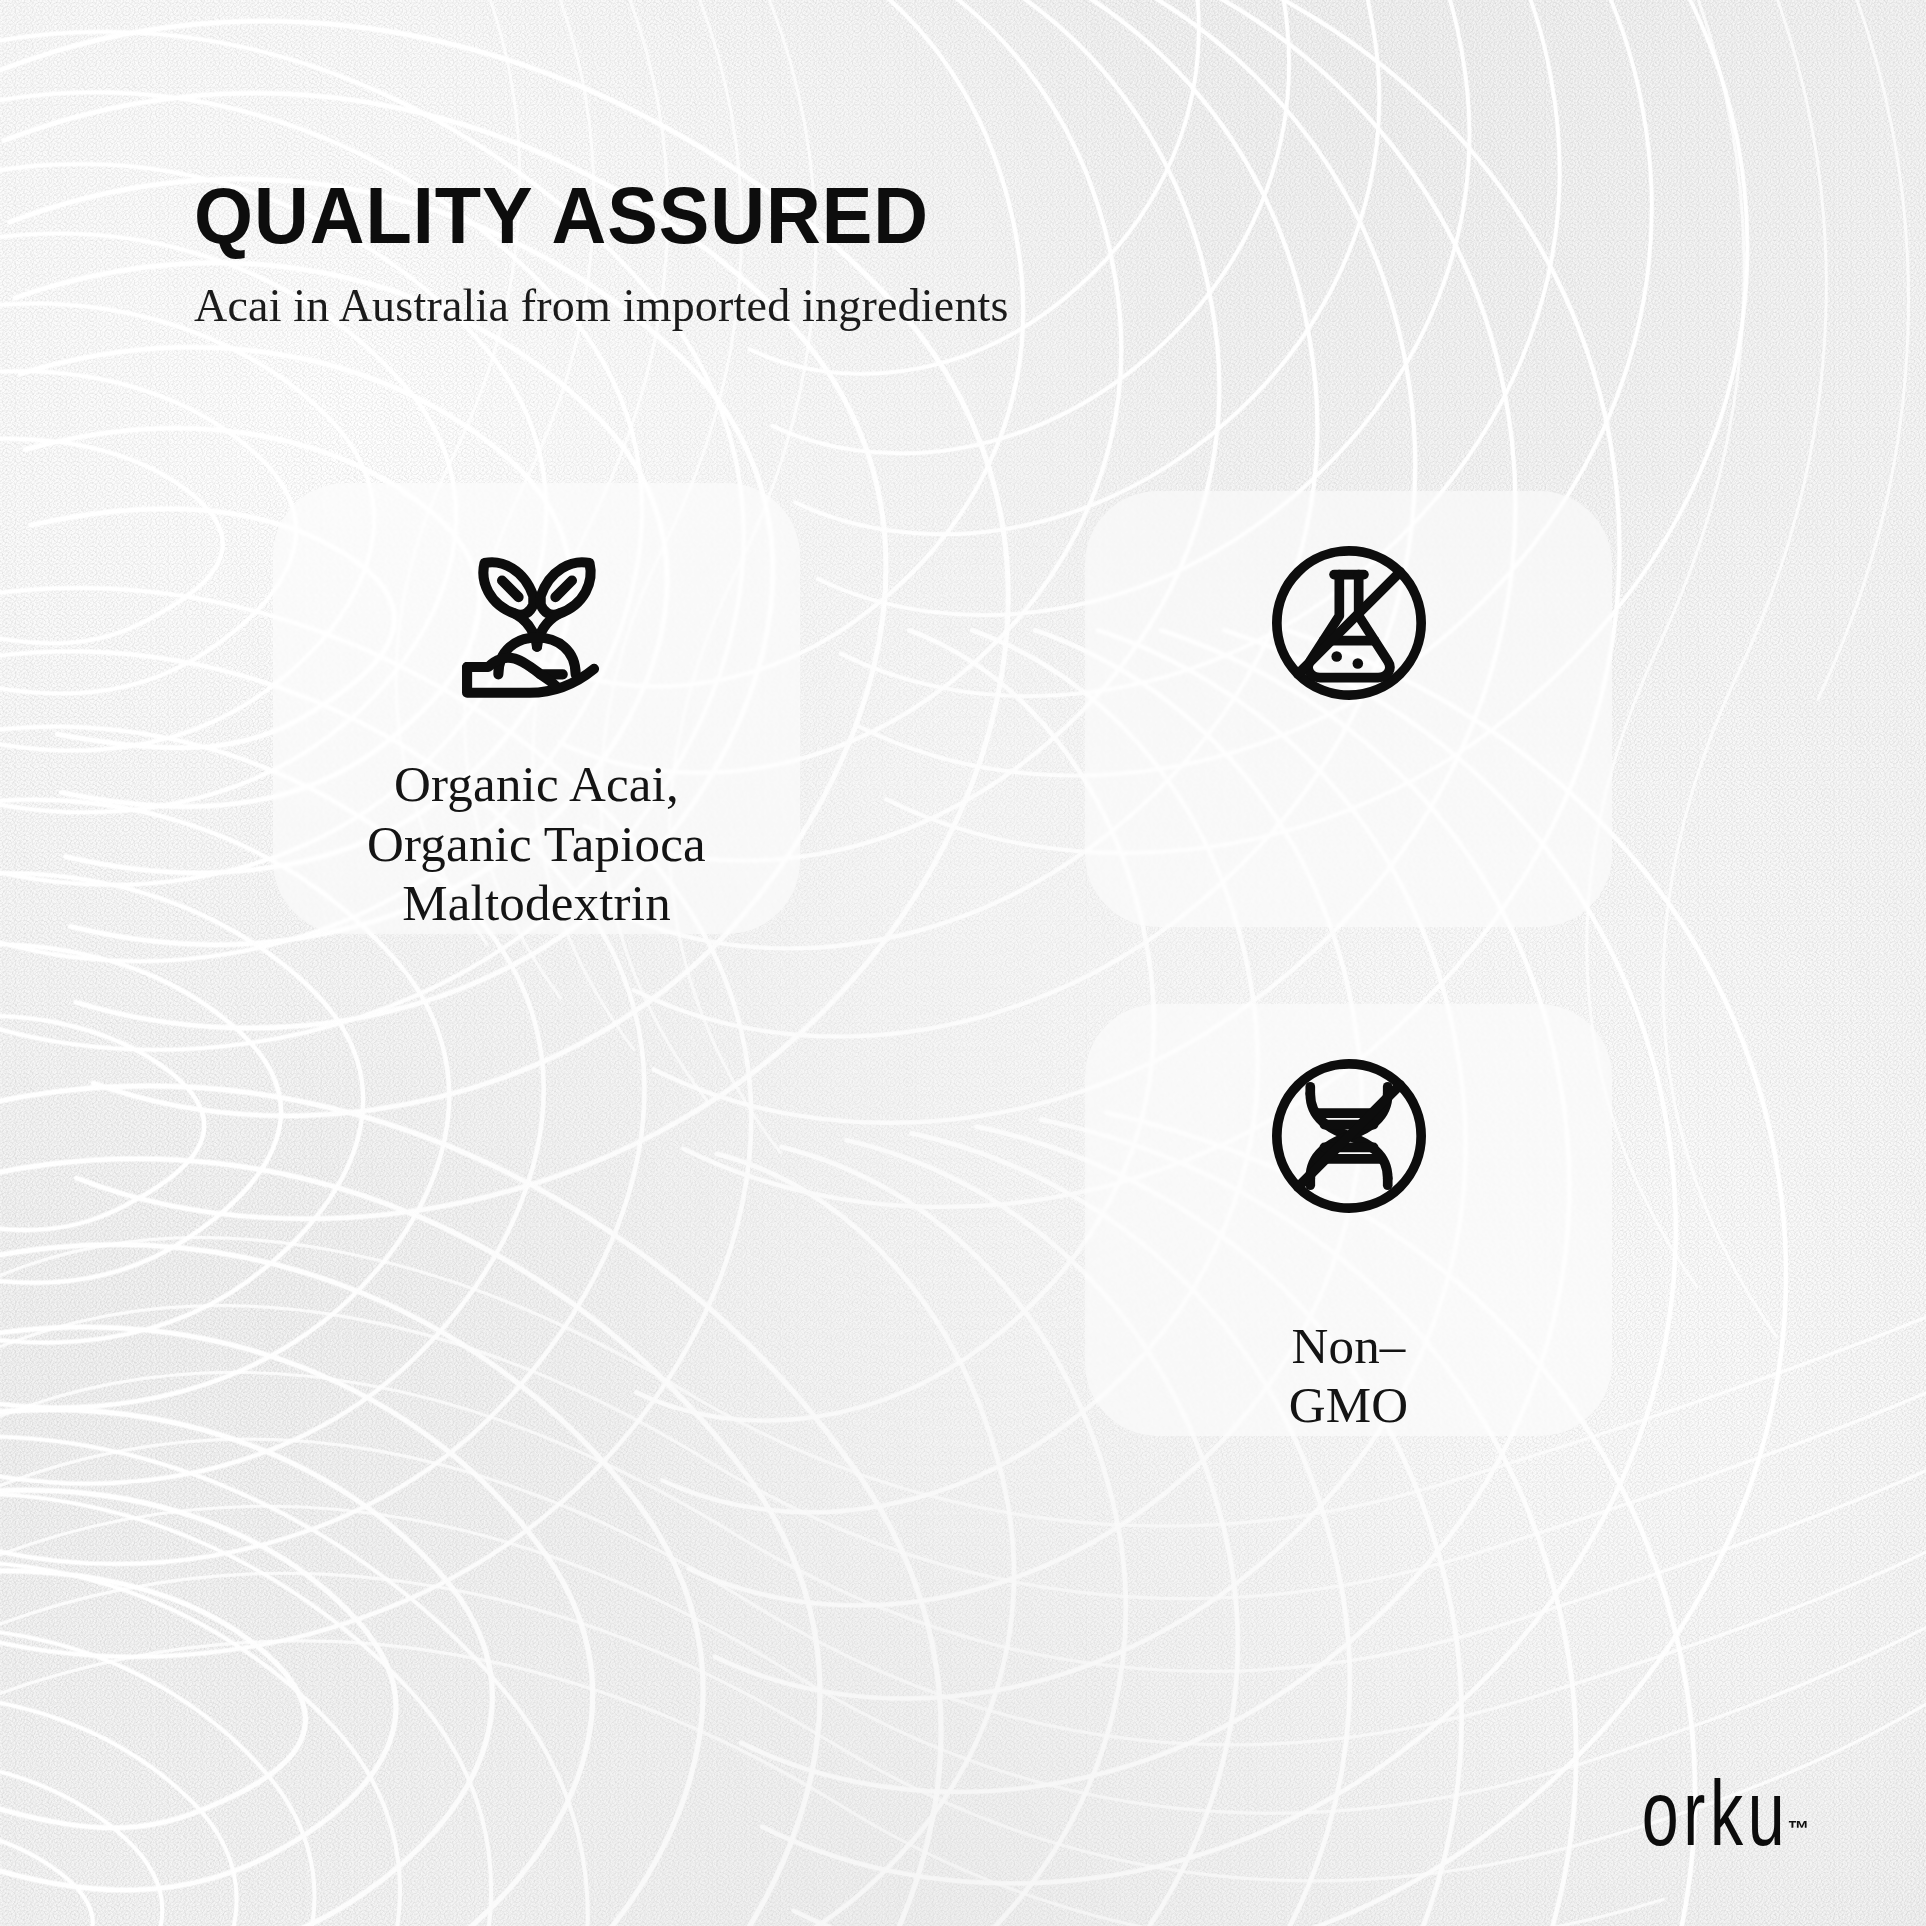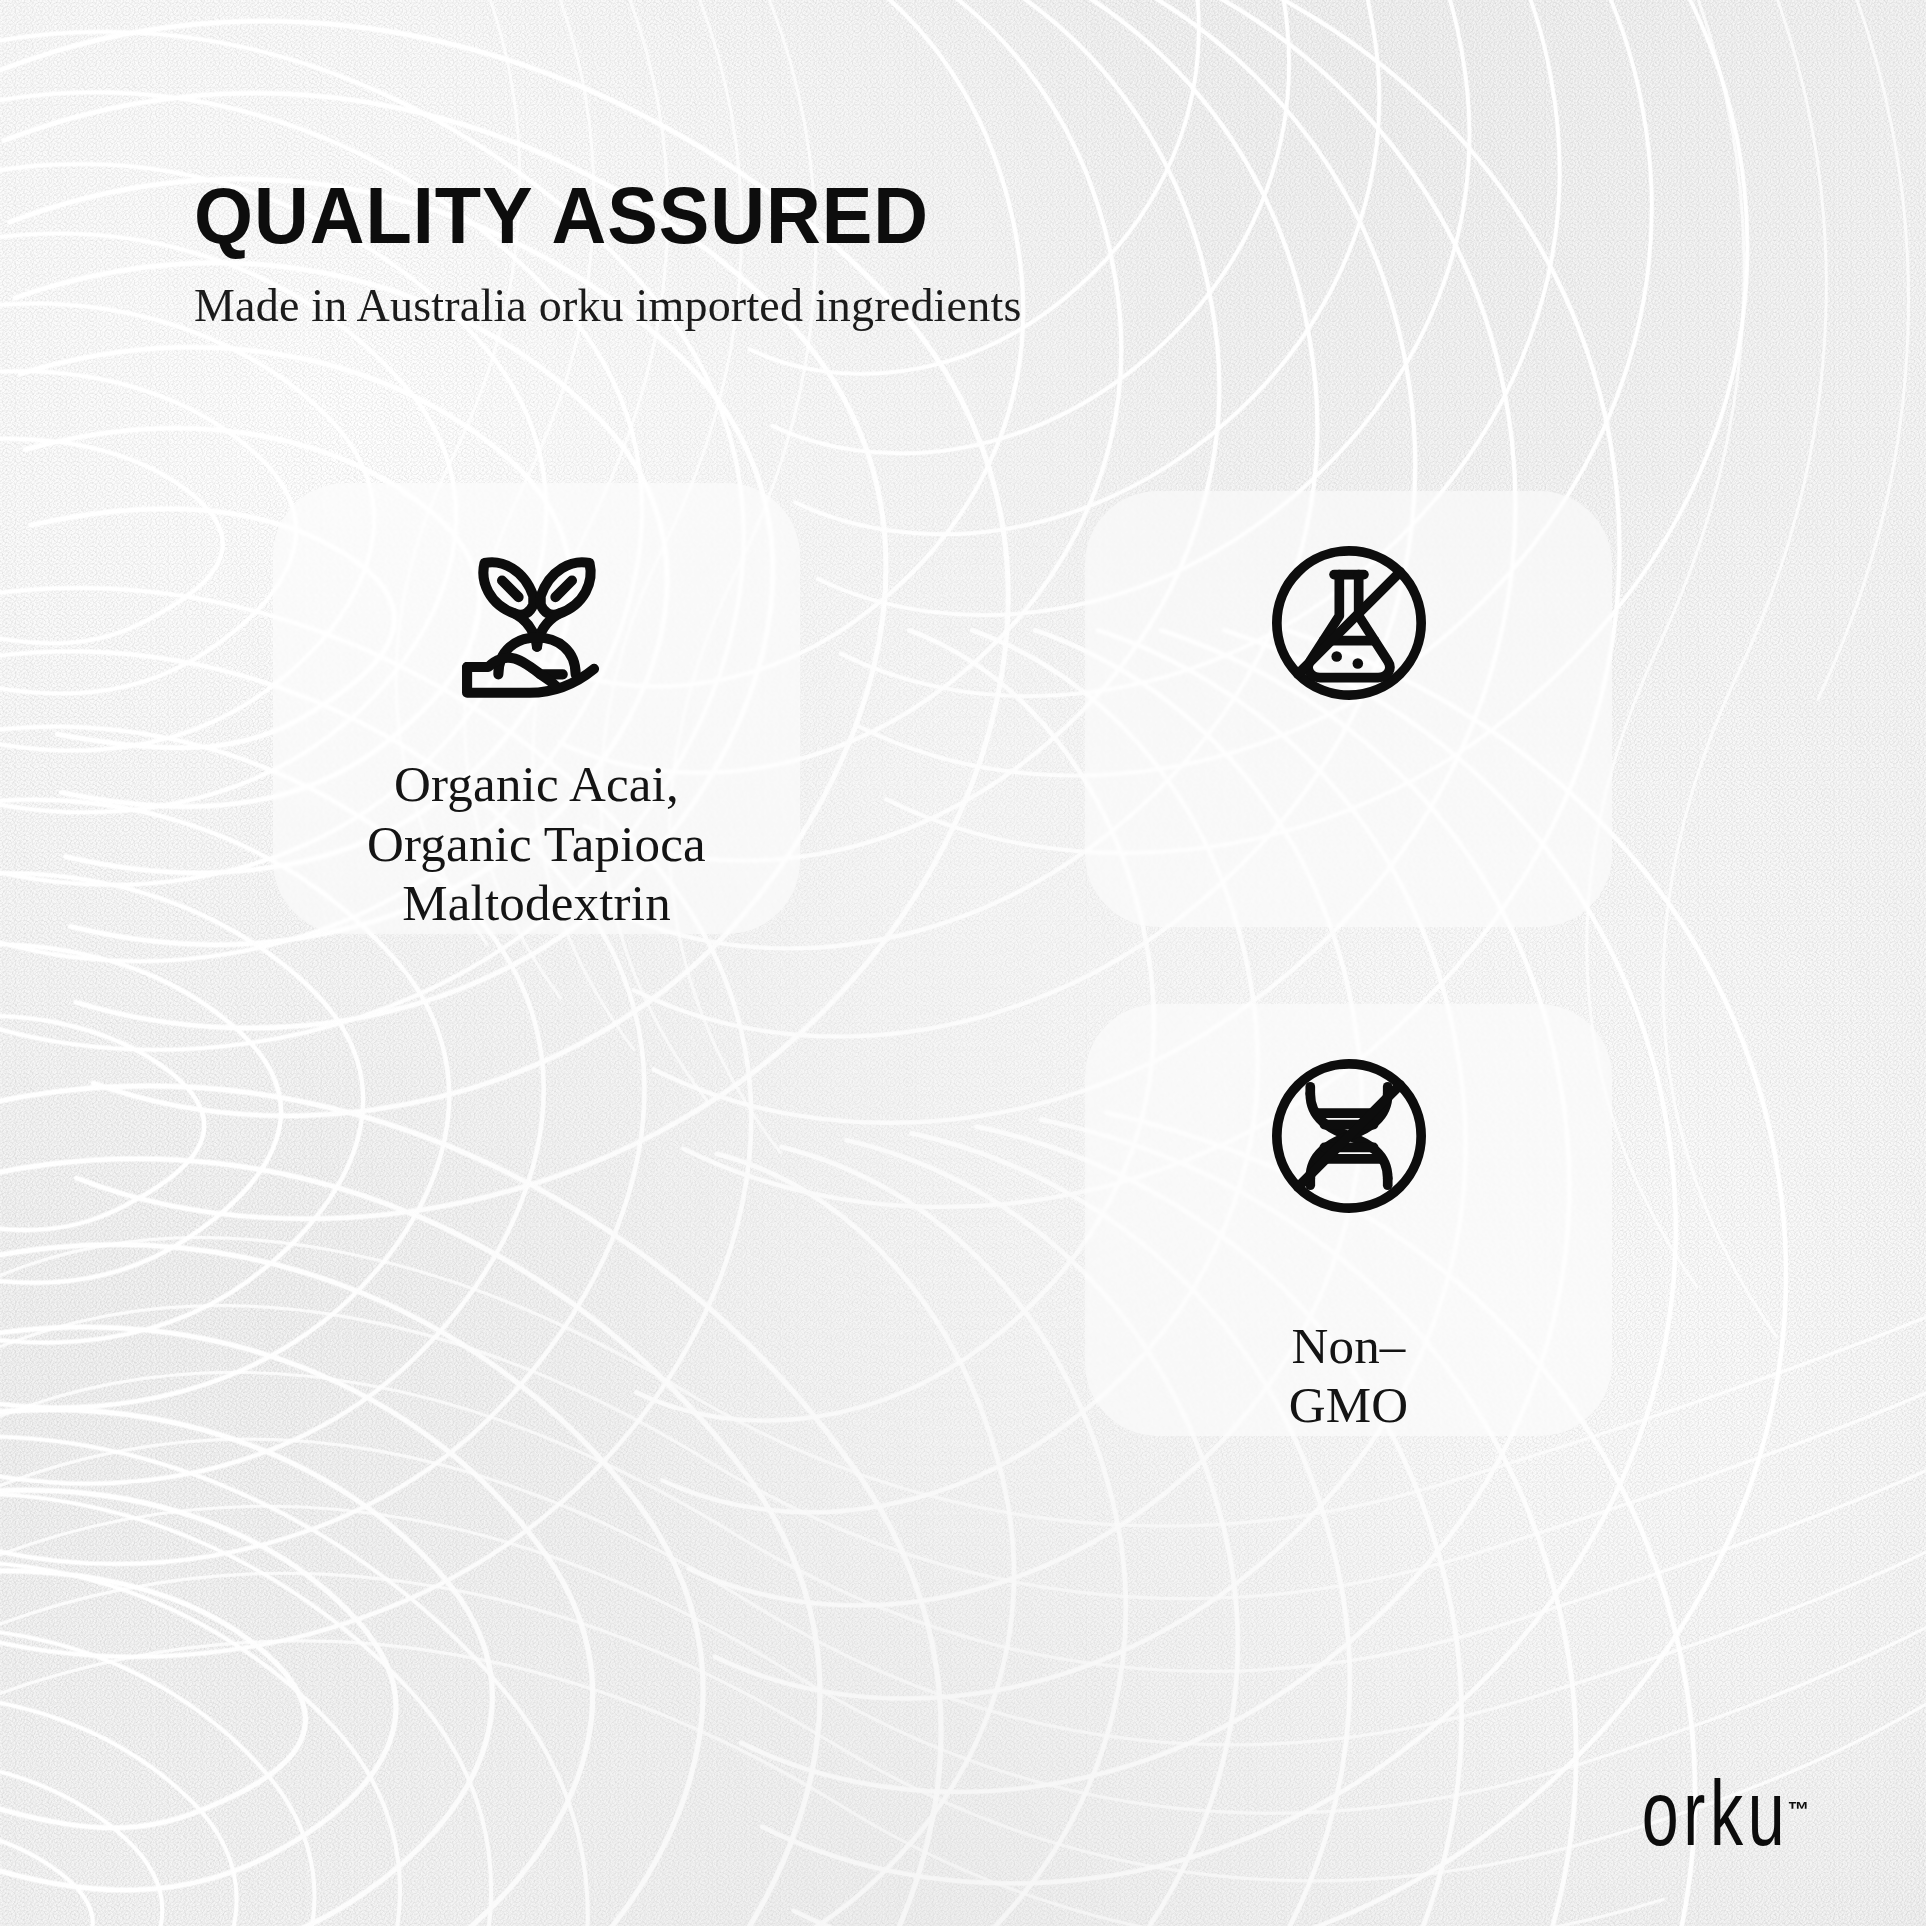--- a/index.html
+++ b/index.html
@@ -128,21 +128,21 @@
   .card--br .card-icon{ margin-top:44px; width:176px; height:176px; }
   .card--bl .card-icon{ margin-top:51px; width:174px; height:174px; }
   .card--tr .card-label,
   .card--br .card-label{ margin-top:26px; }
   .card--bl .card-label{ margin-top:30px; }
 
   
   .logo{
     position:absolute;
     right:117px; bottom:71px;
-    display:flex; align-items:center;
+    display:flex; align-items:flex-end;
   }
   .logo-word{
     font-family:"Liberation Sans", sans-serif;
     font-weight:300;
     font-size:85px;
     line-height:.92;
     letter-spacing:6px;
     color:#0c0c0c;
     transform:scaleX(.78) scaleY(1.1);
     transform-origin:right bottom;
@@ -219,21 +219,21 @@
       <path d="M1700,-40 C 1790,180 1780,430 1676,650 C 1566,882 1580,1110 1714,1300"></path>
       <path d="M1780,-40 C 1874,190 1864,450 1756,678 C 1642,918 1656,1154 1794,1350"></path>
       <path d="M1860,-40 C 1958,200 1948,470 1836,706"></path>
     </g>
   </svg>
 
   <div class="vignette"></div>
 
   <div class="header">
     <div class="headline">QUALITY ASSURED</div>
-    <div class="subline">Made in Australia orku imported ingredients</div>
+    <div class="subline">Acai in Australia from imported ingredients</div>
   </div>
 
   <div class="grid">
 
     <div class="card card--tl">
       <div class="card-icon">
         <svg viewBox="0 0 200 200" fill="none" stroke="#0d0d0d" stroke-width="11" stroke-linecap="round" stroke-linejoin="round">
 
           <path d="M96,73 C 86,44 62,33 43,37 C 38,57 48,82 76,92 C 86,96 93,90 96,82 Z"></path>
           <path d="M62,56 L 80,74"></path>

